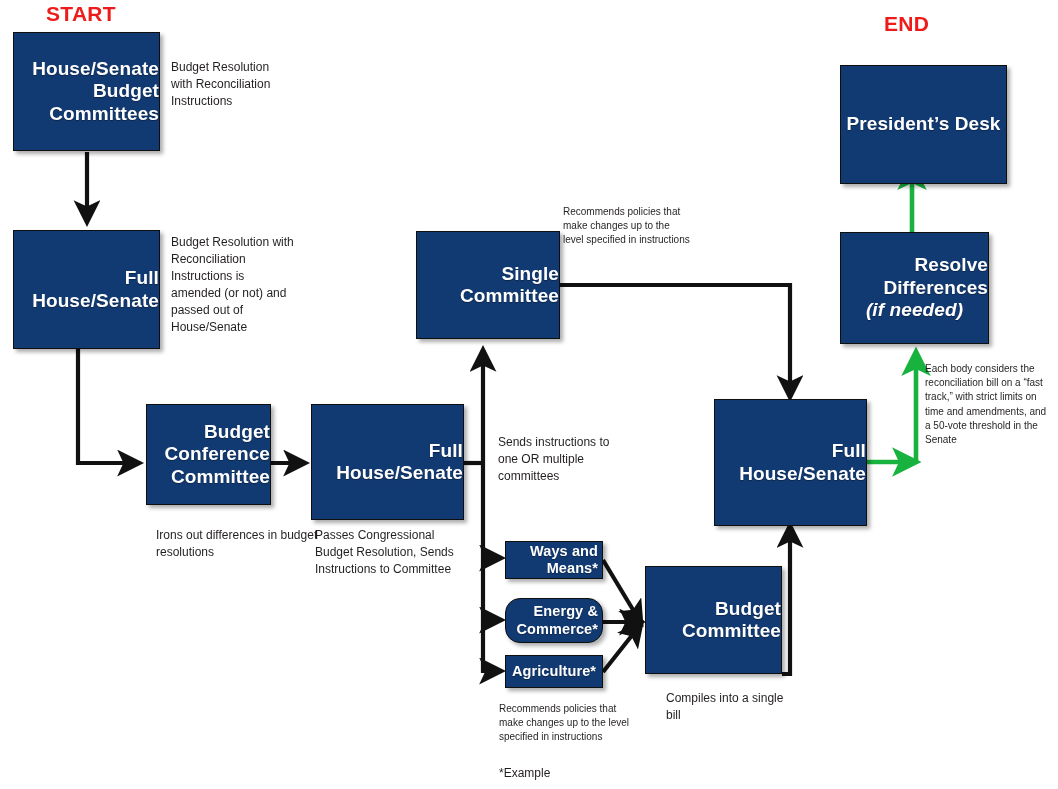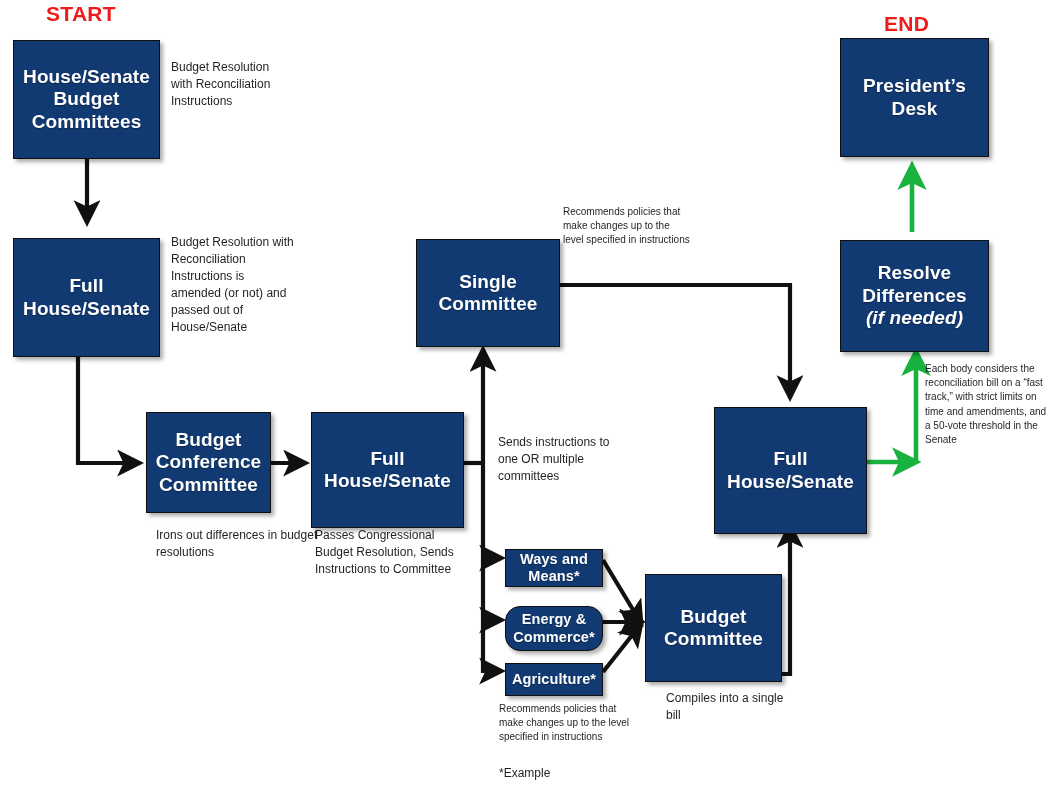--- a/index.html
+++ b/index.html
@@ -2,23 +2,23 @@
 <html><head>
 <meta charset="utf-8">
 <style>
   html,body{margin:0;padding:0;background:#ffffff;}
   body{width:1058px;height:789px;position:relative;overflow:hidden;
        font-family:"Liberation Sans","DejaVu Sans",sans-serif;color:#231f20;}
   #canvas{position:absolute;inset:0;width:1058px;height:789px;}
   svg.edges{position:absolute;left:0;top:0;width:1058px;height:789px;pointer-events:none;}
   .node{position:absolute;background:#123a72;border:1.5px solid #0f0f0f;
         box-shadow:3px 3px 4px rgba(0,0,0,.33);
-        display:flex;align-items:center;justify-content:center;text-align:center;
+        display:flex;align-items:center;justify-content:center;text-align:right;
         color:#ffffff;font-weight:bold;line-height:1.18;letter-spacing:.1px;
-        text-shadow:0 1px 1px rgba(0,0,0,.35);box-sizing:border-box;margin-top:8px;}
+        text-shadow:0 1px 1px rgba(0,0,0,.35);box-sizing:border-box;}
   .node.big{font-size:19px;}
   .node.small{font-size:14.5px;padding:2px 4px;}
   .node .ital{font-style:italic;}
   .note{position:absolute;font-size:12px;line-height:1.42;color:#231f20;}
   .note.bold{font-weight:normal;font-size:10px;}
   .tag{position:absolute;color:#ee1b1b;font-weight:bold;font-size:21px;letter-spacing:.3px;}
 </style>
 </head>
 <body>
 
@@ -93,21 +93,21 @@
 
   <div class="node big" style="left:645px;top:566px;width:137px;height:108px;">Budget Committee</div>
 
   <div class="node big" style="left:714px;top:399px;width:153px;height:127px;">Full House/Senate</div>
 
   <div class="node big" style="left:840px;top:232px;width:149px;height:112px;flex-direction:column;">
     <span>Resolve Differences</span>
     <span class="ital">(if needed)</span>
   </div>
 
-  <div class="node big" style="left:840px;top:30px;width:149px;height:119px;">President’s Desk</div>
+  <div class="node big" style="left:840px;top:65px;width:167px;height:119px;">President’s Desk</div>
 
   <div class="note" style="left:171px;top:59px;width:118px;">Budget Resolution with Reconciliation Instructions</div>
 
   <div class="note" style="left:171px;top:234px;width:126px;">Budget Resolution with Reconciliation Instructions is amended (or not) and passed out of House/Senate</div>
 
   <div class="note" style="left:141px;top:527px;width:175px;margin-left:15px;">Irons out differences in budget resolutions</div>
 
   <div class="note" style="left:315px;top:527px;width:152px;">Passes Congressional Budget Resolution, Sends Instructions to Committee</div>
 
   <div class="note" style="left:498px;top:434px;width:124px;">Sends instructions to one OR multiple committees</div>

